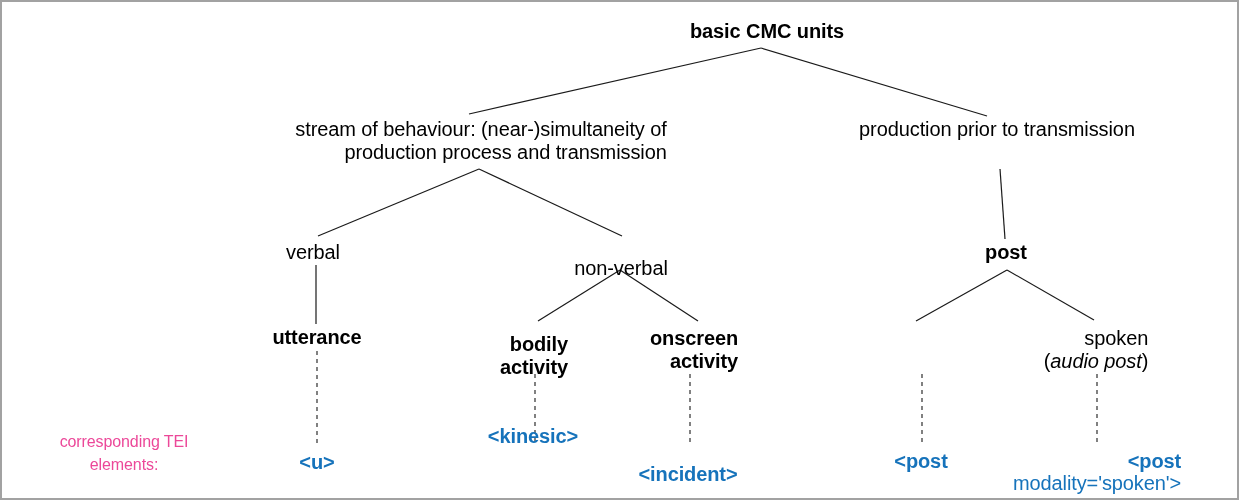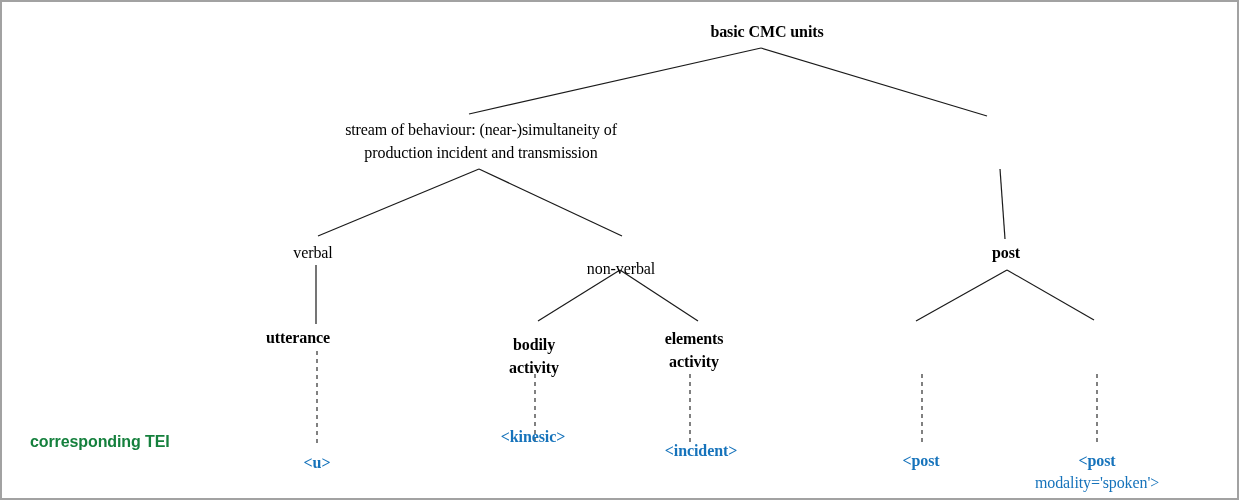--- a/index.html
+++ b/index.html
@@ -12,40 +12,39 @@
     font-family:"Liberation Sans","DejaVu Sans",sans-serif;
     color:#000;
     overflow:hidden;
   }
   svg.edges{position:absolute;left:0;top:0;width:1235px;height:496px;}
   .edge{stroke:#1a1a1a;stroke-width:1.2;fill:none;}
   .edge.dashed{stroke-dasharray:4 4;stroke-width:1.1;}
   .node{
     position:absolute;
     transform:translateX(-50%);
-    text-align:center;
-    font-size:16px;
+    text-align:right;
+    font-size:20px;
     line-height:23px;
     white-space:nowrap;
     letter-spacing:-0.1px;
-    font-family:Liberation Serif, serif;
   }
   .node .ln{display:block;}
   .single{line-height:17px;}
   .bold{font-weight:bold;}
   .it{font-style:italic;}
   .tei{color:#1673bb;font-weight:bold;}
   .tei .attr{font-weight:normal;}
   .tei-caption{
     position:absolute;
     left:28px;top:428px;width:188px;
     transform:none;
-    text-align:left;
+    text-align:center;
     font-size:16px;line-height:23px;
-    color:#15803d;font-weight:bold;
+    color:#ec4899;font-weight:normal;
     letter-spacing:-0.1px;
   }
   .tei-caption .ln{display:block;}
   .two{line-height:22px;}
 </style>
 </head>
 <body>
 
 <div class="canvas">
 
@@ -65,55 +64,61 @@
     <line class="edge dashed" x1="533" y1="372" x2="533" y2="444"></line>
     <line class="edge dashed" x1="688" y1="372" x2="688" y2="444"></line>
     <line class="edge dashed" x1="920" y1="372" x2="920" y2="442"></line>
     <line class="edge dashed" x1="1095" y1="372" x2="1095" y2="442"></line>
   </svg>
 
   <div class="node single bold" style="left:765px;top:21px;">basic CMC units</div>
 
   <div class="node" style="left:479px;top:116px;">
     <span class="ln">stream of behaviour: (near-)simultaneity of</span>
-    <span class="ln">production incident and transmission</span>
+    <span class="ln">production process and transmission</span>
   </div>
 
   <div class="node" style="left:995px;top:116px;">
+    <span class="ln">production prior to transmission</span>
   </div>
 
   <div class="node single" style="left:311px;top:242px;">verbal</div>
 
   <div class="node single" style="left:619px;top:258px;">non-verbal</div>
 
   <div class="node single bold" style="left:1004px;top:242px;">post</div>
 
-  <div class="node single bold" style="left:296px;top:327px;">utterance</div>
+  <div class="node single bold" style="left:315px;top:327px;">utterance</div>
 
   <div class="node bold" style="left:532px;top:331px;">
     <span class="ln">bodily</span>
     <span class="ln">activity</span>
   </div>
 
   <div class="node bold" style="left:692px;top:325px;">
-    <span class="ln">elements</span>
+    <span class="ln">onscreen</span>
     <span class="ln">activity</span>
   </div>
 
 
+  <div class="node" style="left:1094px;top:325px;">
+    <span class="ln">spoken</span>
+    <span class="ln"><span>(</span><span class="it">audio post</span><span>)</span></span>
+  </div>
 
   <div class="tei-caption">
     <span class="ln">corresponding TEI</span>
+    <span class="ln">elements:</span>
   </div>
 
   <div class="node single tei" style="left:315px;top:452px;">&lt;u&gt;</div>
 
   <div class="node single tei" style="left:531px;top:426px;">&lt;kinesic&gt;</div>
 
-  <div class="node single tei" style="left:686px;top:440px;margin-left:13px;">&lt;incident&gt;</div>
+  <div class="node single tei" style="left:686px;top:464px;">&lt;incident&gt;</div>
 
   <div class="node tei two" style="left:919px;top:448px;">
     <span class="ln">&lt;post</span>
   </div>
 
   <div class="node tei two" style="left:1095px;top:448px;">
     <span class="ln">&lt;post</span>
     <span class="ln attr">modality='spoken'&gt;</span>
   </div>
 

